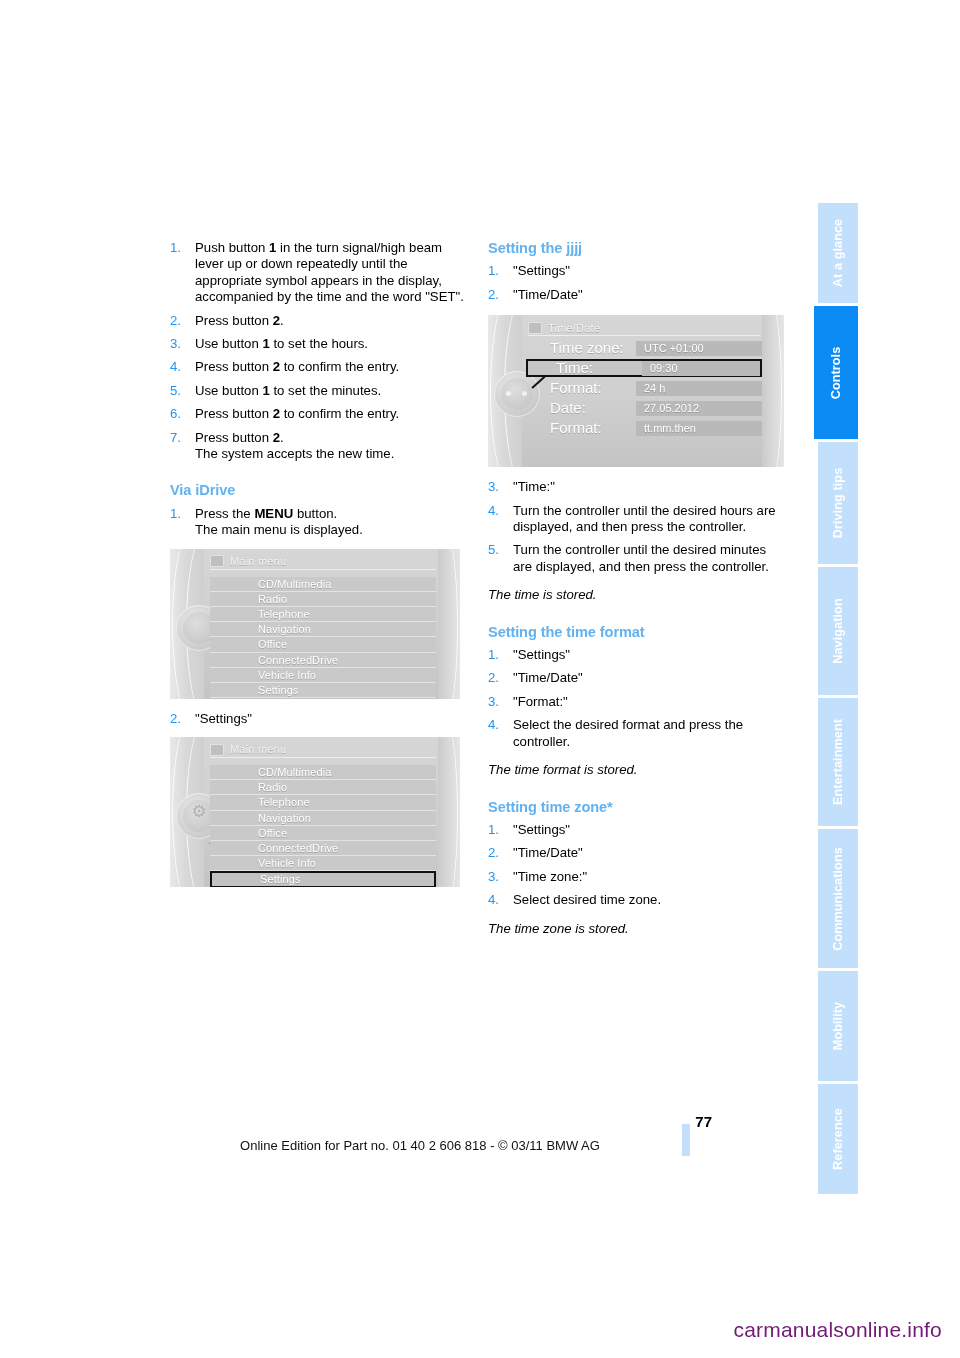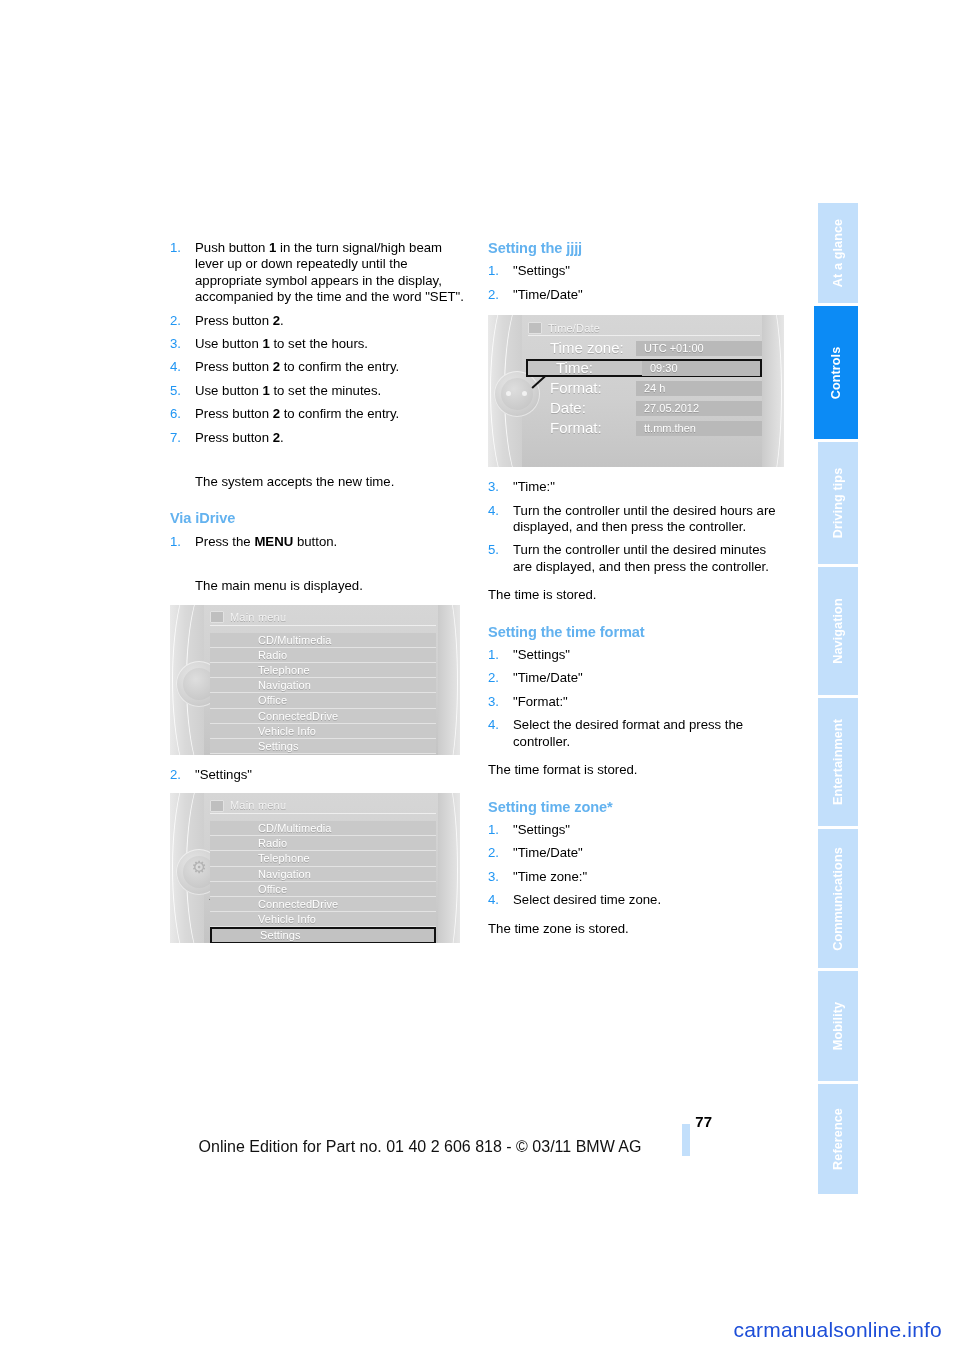--- a/index.html
+++ b/index.html
@@ -47,24 +47,25 @@
     padding-left: 25px;
     margin-bottom: 7px;
   }
   ol.steps li .num {
     position: absolute;
     left: 0; top: 0;
     color: #2196f3;
     font-size: 13.2px;
   }
   ol.steps li .txt { display: block; }
-  ol.steps li .sub { display: block; margin-top: 28px; }
+  ol.steps li .sub { display: block; }
 
   .para {
     margin: 12px 0 0 0;
+    font-style: italic;
   }
 
   b { font-weight: bold; }
 
   
   .shot {
     position: relative;
     width: 290px;
     height: 150px;
     margin: 10px 0 0 0;
@@ -226,32 +227,32 @@
   .footer-page {
     position: absolute;
     left: 672px; top: 1113px;
     width: 40px; text-align: right;
     font-size: 15px; font-weight: bold; color: #000;
   }
   .footer-line {
     position: absolute;
     left: 170px; top: 1138px;
     width: 500px; text-align: center;
-    font-size: 16px; color: #111;
+    font-size: 13px; color: #111;
   }
   .footer-bar {
     position: absolute;
     left: 682px; top: 1124px;
     width: 8px; height: 32px;
     background: #c2dffb;
   }
   .watermark {
     position: absolute;
     right: 18px; bottom: 16px;
-    font-size: 21px; color: #1d4ed8;
+    font-size: 21px; color: #701a75;
     letter-spacing: .2px;
   }
 </style>
 </head>
 <body>
 
 <div class="page">
 
   <div class="col col-left">
 

